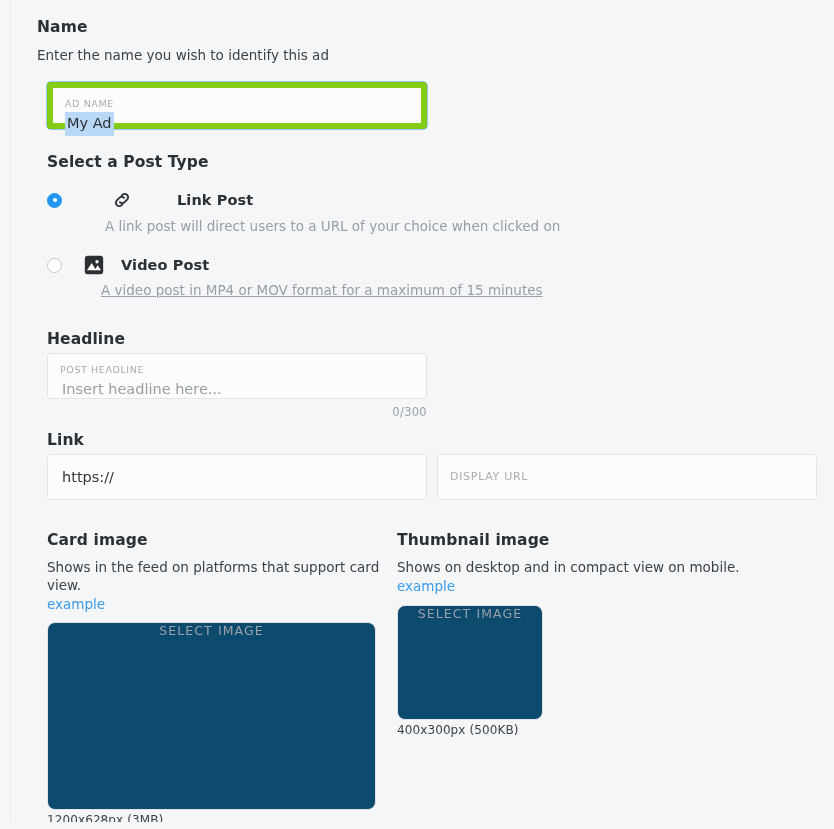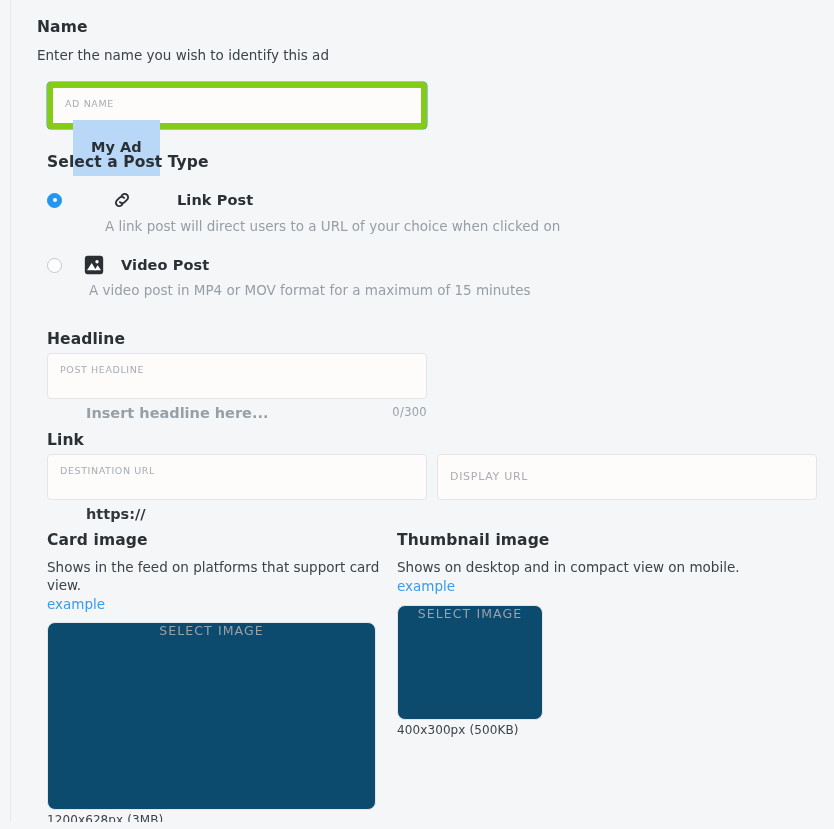--- a/index.html
+++ b/index.html
@@ -74,25 +74,24 @@
     font-weight: normal;
   }
   .field-value {
     font-size: 14.5px;
     color: #33383d;
     line-height: 1.35;
     display: inline-block;
     background: transparent;
     border: none;
     outline: none;
-    padding: 18px;
-    margin: 8px;
+    padding: 2px;
+    margin: 0;
     font-family: inherit;
     white-space: pre;
-    font-weight: bold;
   }
   .field-value.selected {
     background: #b9d7f7;
     color: #2b3034;
   }
   .field-value.placeholder {
     color: #98a0a7;
   }
   .field.empty-centered {
     padding: 0 12px;
@@ -228,38 +227,37 @@
         <rect x="1" y="1" width="22" height="22" rx="3.5" fill="#2b2f33"></rect>
         <circle cx="15.6" cy="8.1" r="2.0" fill="#ffffff"></circle>
         <path d="M3.6 18.2 L9.3 9.6 L14.4 18.2 Z" fill="#ffffff"></path>
         <path d="M12.6 18.2 L16.4 12.4 L20.4 18.2 Z" fill="#ffffff"></path>
       </svg>
     </span>
     <span class="opt-label">Video Post</span>
   </div>
 
   <div class="blk opt-desc" style="left:36px; top:218px; width:620px; margin-left:0; padding-left:58px;">A link post will direct users to a URL of your choice when clicked on</div>
-  <div class="blk opt-desc" style="left:20px; top:282px; width:620px; margin-left:0; padding-left:58px;">A video post in MP4 or MOV format for a maximum of 15 minutes</div>
+  <div class="blk opt-desc" style="left:32px; top:282px; width:620px; margin-left:0; padding-left:58px;text-decoration:underline;">A video post in MP4 or MOV format for a maximum of 15 minutes</div>
 
   <div class="blk" style="left:36px; top:330px; width:400px;">
     <div class="section-title">Headline</div>
   </div>
 
   <div class="blk field" style="left:36px; top:353px; width:380px; height:46px;">
     <span class="field-label">POST HEADLINE</span>
     <span class="field-value placeholder">Insert headline here...</span>
   </div>
   <div class="blk counter" style="left:36px; top:405px; width:380px;">0/300</div>
 
   <div class="blk" style="left:36px; top:431px; width:400px;">
     <div class="section-title">Link</div>
   </div>
 
   <div class="blk field" style="left:36px; top:454px; width:380px; height:46px;">
-    <span class="field-label">DESTINATION URL</span>
     <span class="field-value">https://</span>
   </div>
 
   <div class="blk field empty-centered" style="left:426px; top:454px; width:380px; height:46px;">
     <span class="field-label">DISPLAY URL</span>
   </div>
 
   <div class="blk" style="left:36px; top:531px; width:340px;">
     <div class="section-title">Card image</div>
     <div class="section-sub" style="margin-top:9px;">Shows in the feed on platforms that support card view.</div>

